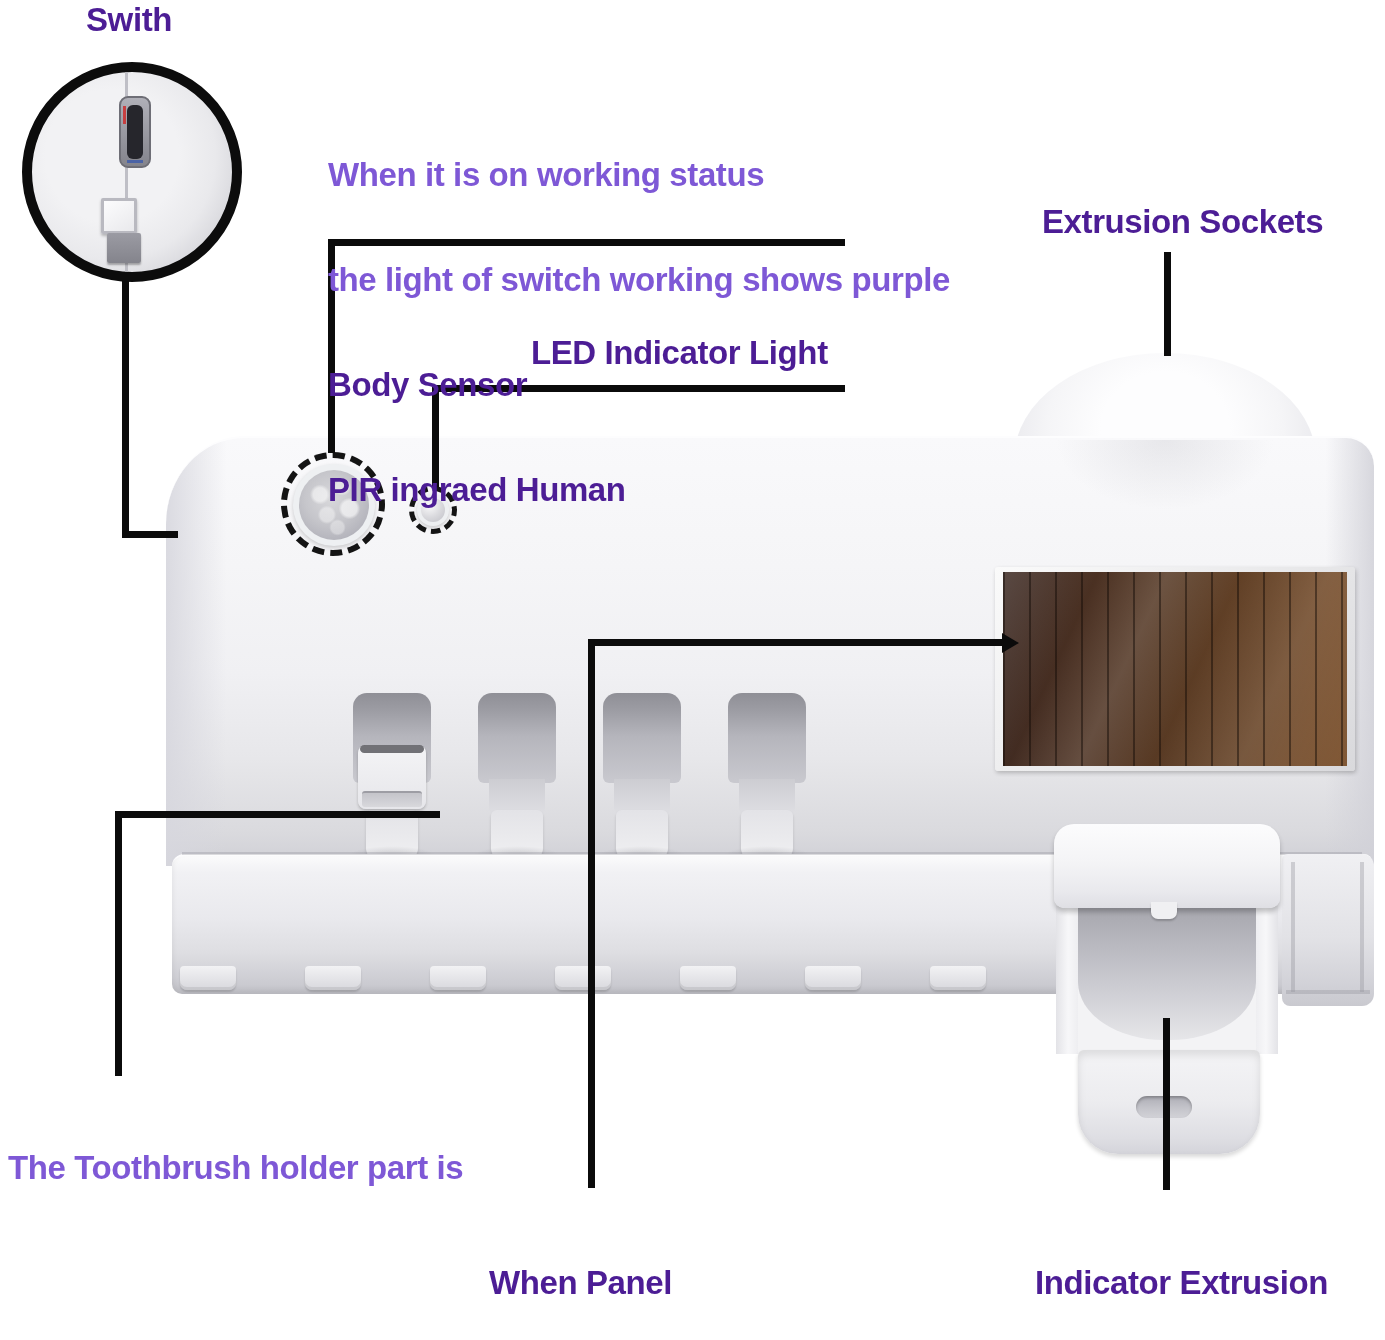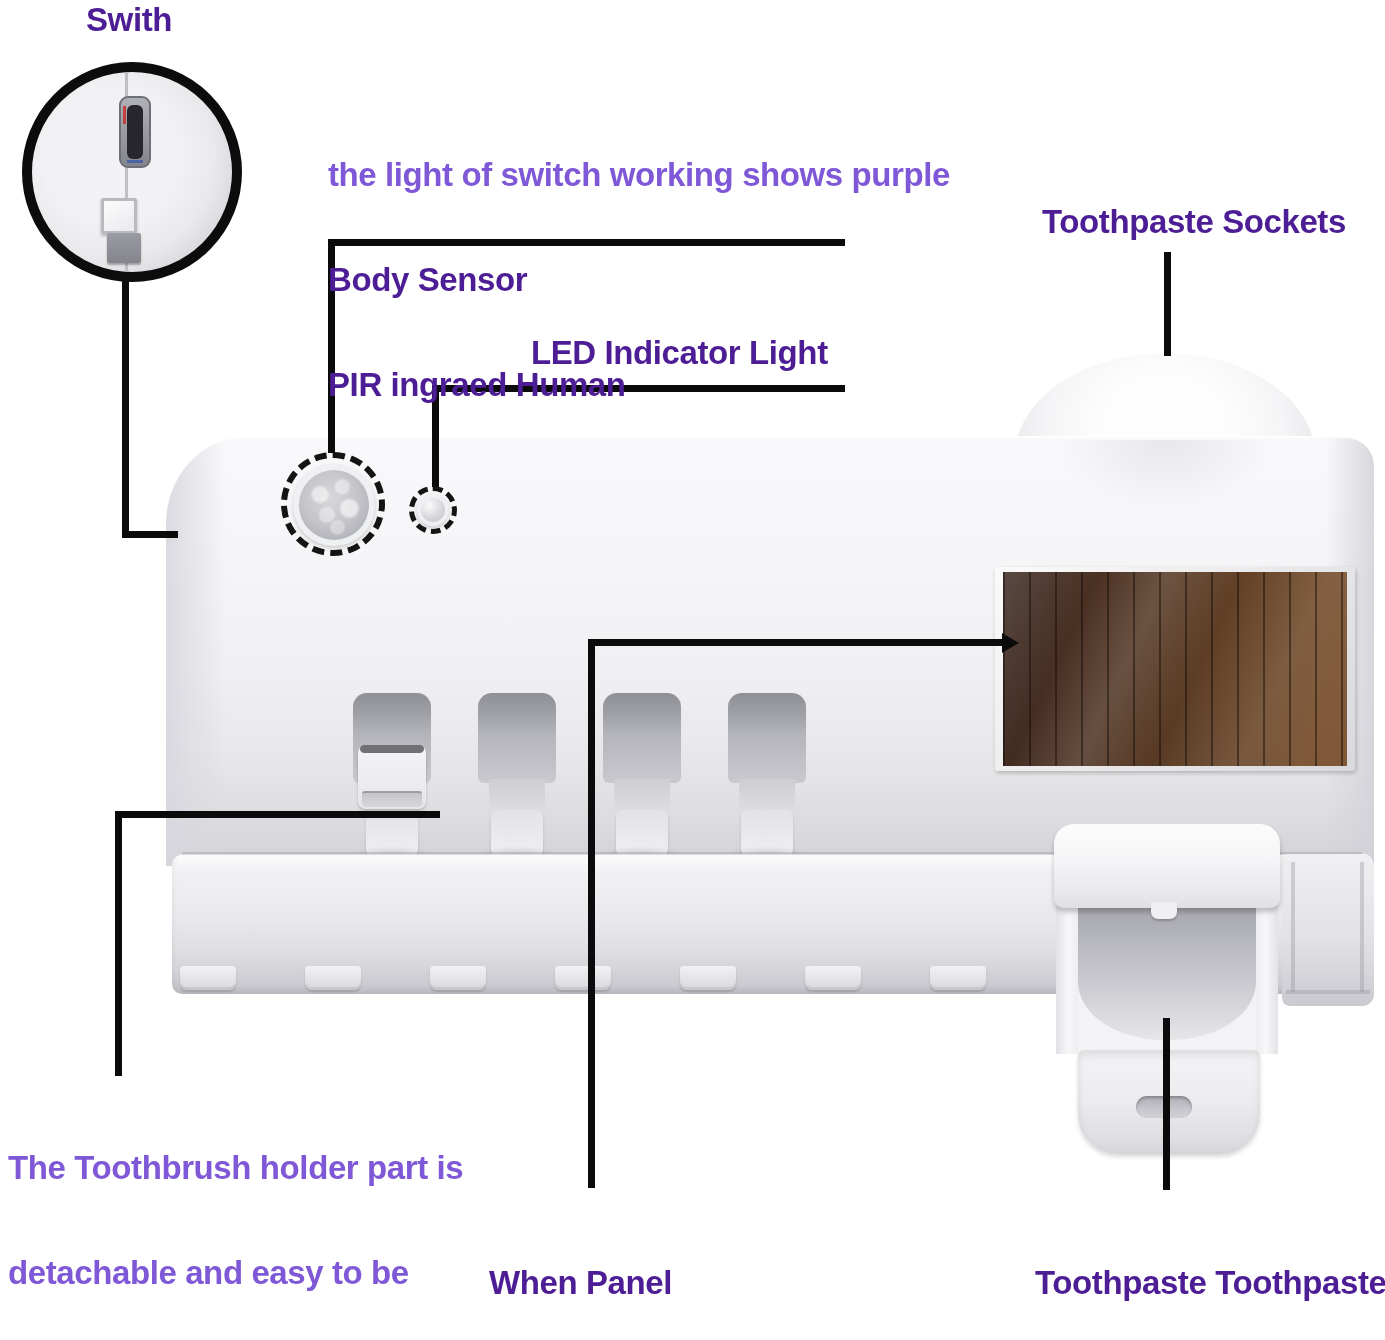--- a/index.html
+++ b/index.html
@@ -188,40 +188,40 @@
       <div class="usb-red"></div>
       <div class="usb-blue"></div>
     </div>
     <div class="sw-white"></div>
     <div class="sw-gray"></div>
   </div>
 
   <div class="lbl red" style="left:86px;top:2px;">Swith</div>
 
   <div class="lbl" style="left:328px;top:87px;">
+    <div class="purple">When it is on working status</div>
     <div class="purple">the light of switch working shows purple</div>
     <div class="red">Body Sensor</div>
     <div class="red">PIR ingraed Human</div>
   </div>
 
   <div class="lbl red" style="left:531px;top:335px;">LED Indicator Light</div>
 
-  <div class="lbl red" style="left:1042px;top:204px;">Toothpaste Sockets</div>
+  <div class="lbl red" style="left:1042px;top:204px;">Extrusion Sockets</div>
 
   <div class="lbl purple" style="left:8px;top:1080px;">
     <div>The Toothbrush holder part is</div>
-    <div>detachable and easy to be</div>
     
   </div>
 
   <div class="lbl" style="left:489px;top:1198px;line-height:34px;">
     <div class="red">When Panel</div>
     
     
     
   </div>
 
   <div class="lbl red" style="left:1035px;top:1195px;">
-    <div>Toothpaste Toothpaste</div>
+    <div>Indicator Extrusion</div>
     
   </div>
 
 </div>
 
 </body></html>

